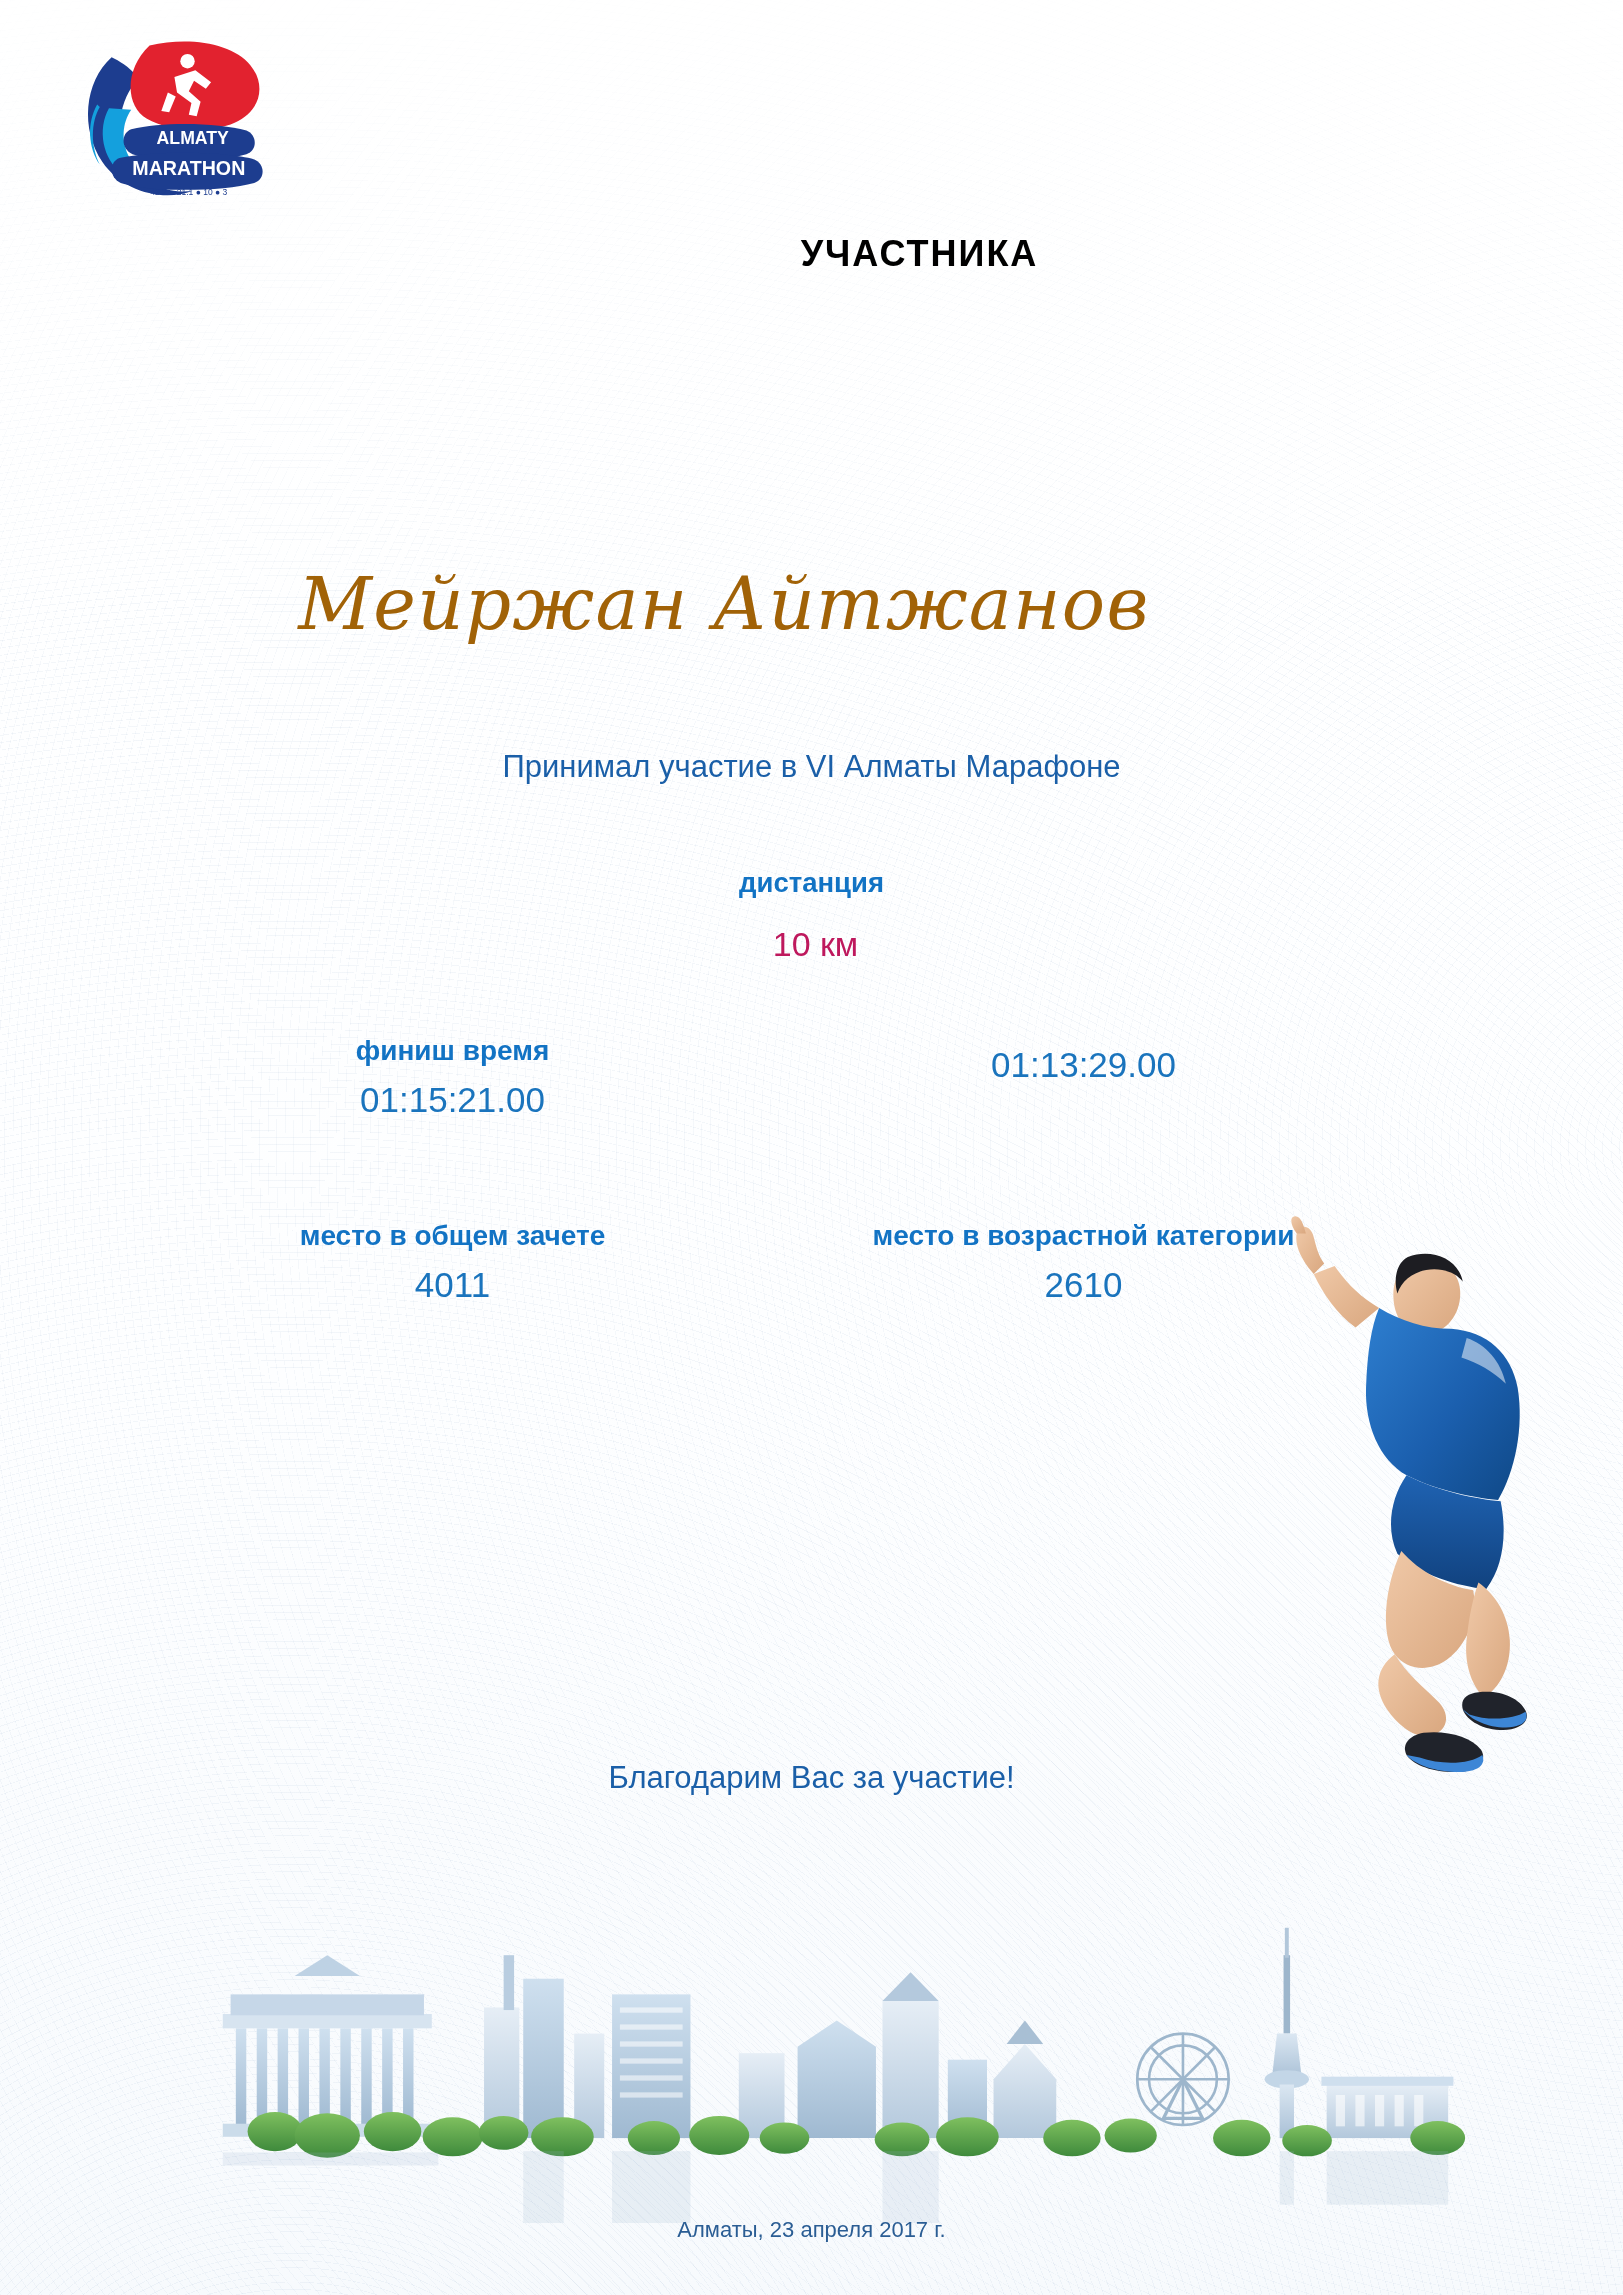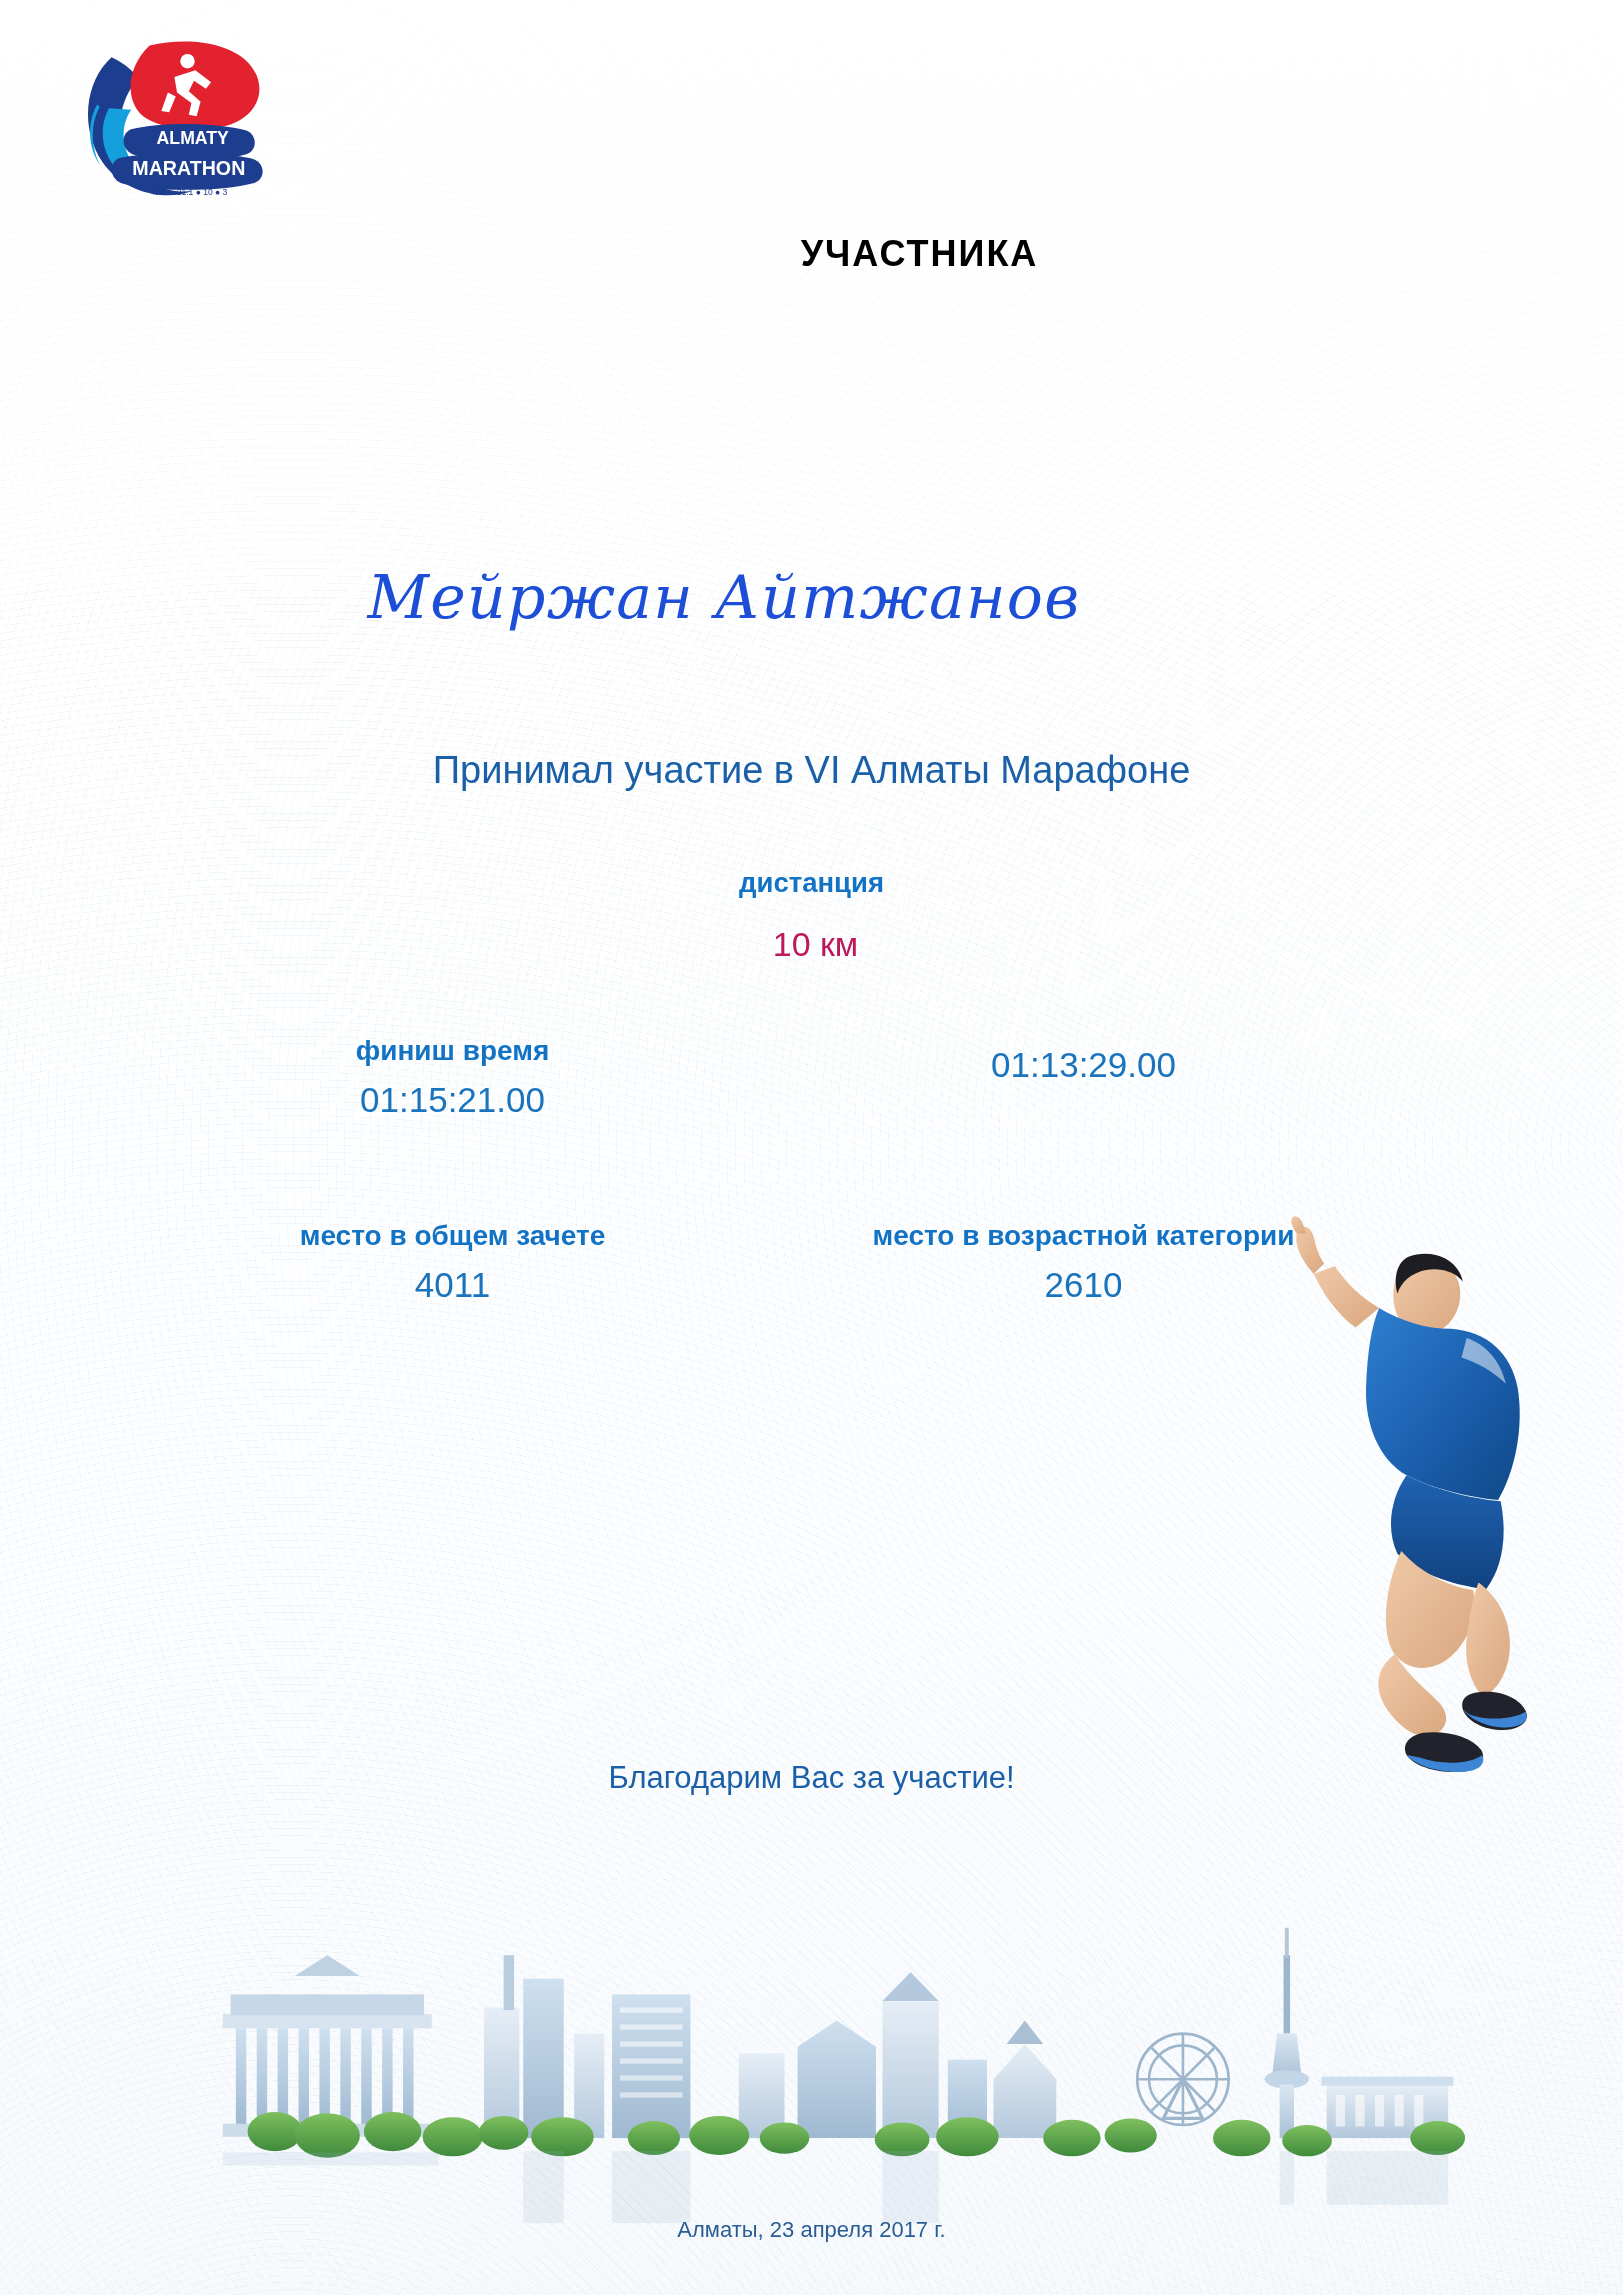--- a/index.html
+++ b/index.html
@@ -76,32 +76,32 @@
 
   
   .name {
     position: absolute;
     left: 0;
     top: 562px;
     width: 1448px;
     text-align: center;
     font-family: "DejaVu Serif", "Liberation Serif", serif;
     font-style: italic;
-    font-size: 60px;
-    color: #1d4ed8;
+    font-size: 72px;
+    color: #a16207;
     letter-spacing: 1.3px;
   }
 
   .subtitle {
     position: absolute;
     left: 0;
     top: 749px;
     width: 1623px;
     text-align: center;
-    font-size: 38px;
+    font-size: 31px;
     color: #1a5fa8;
     font-weight: normal;
   }
 
   
   .distance-label {
     position: absolute;
     left: 0;
     top: 867px;
     width: 1623px;

